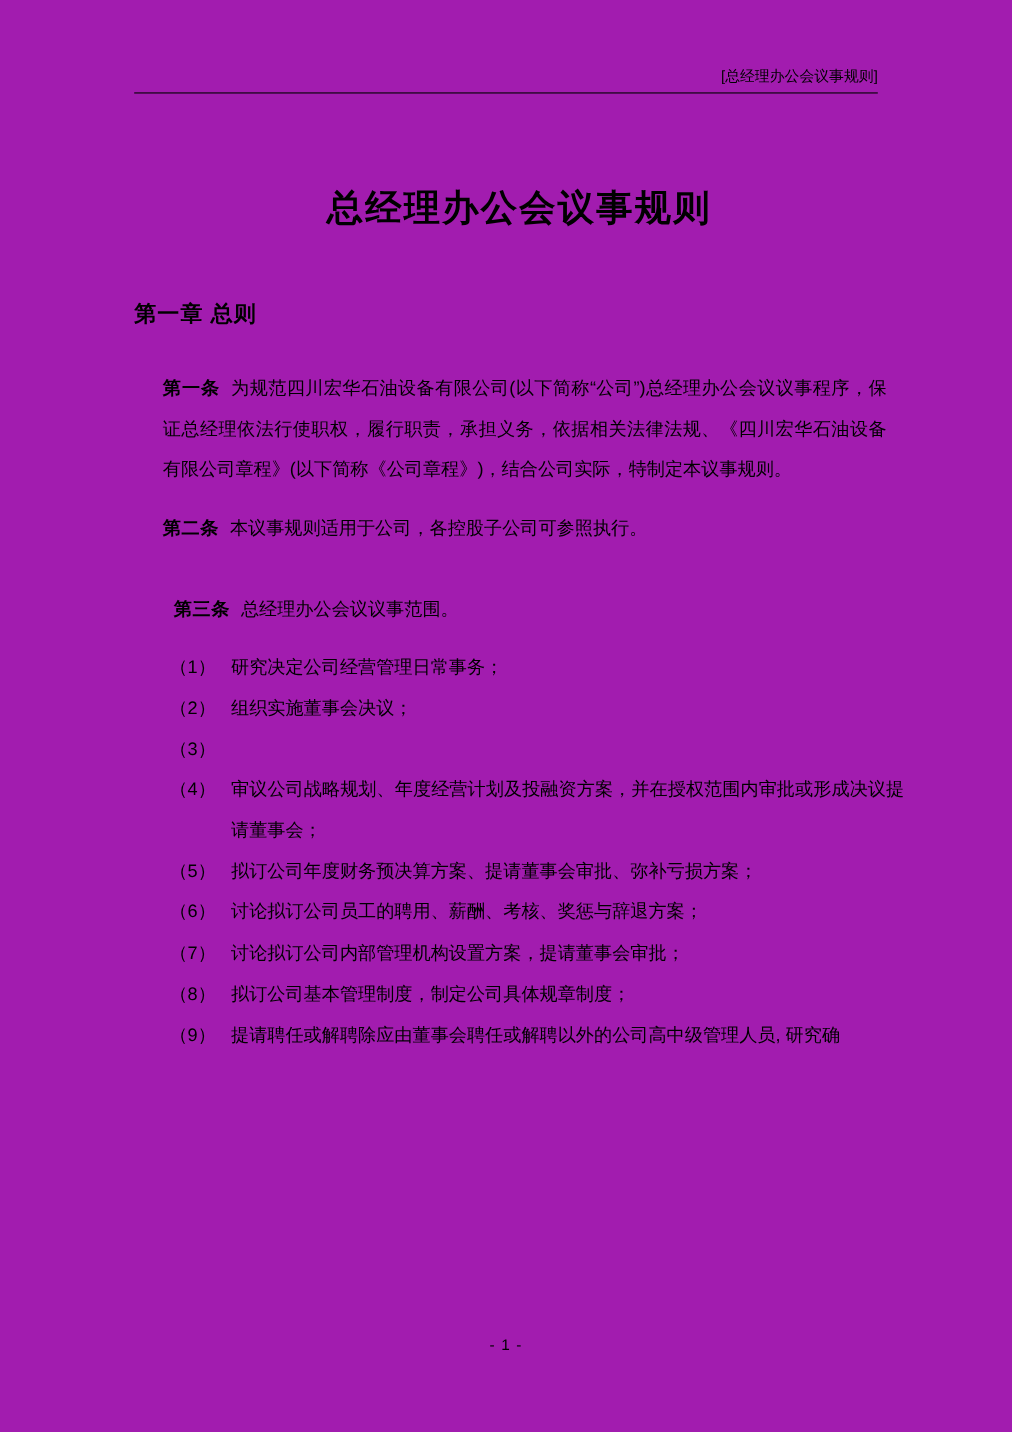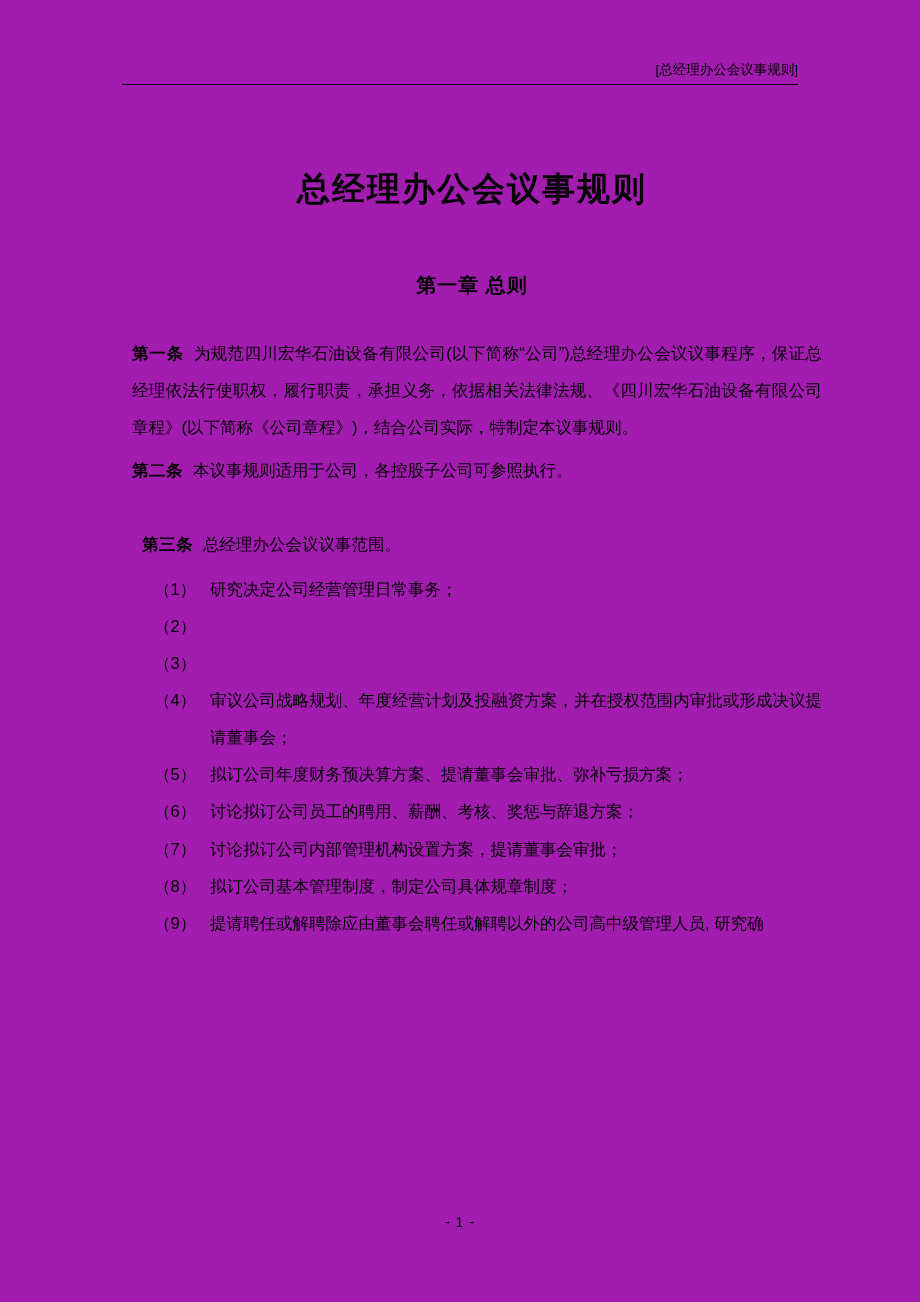--- a/index.html
+++ b/index.html
@@ -40,36 +40,35 @@
   .doc-title {
     text-align: center;
     font-family: "Liberation Sans", "DejaVu Sans", sans-serif;
     font-weight: bold;
     font-size: 33px;
     letter-spacing: 2px;
     margin: 0 0 0 0;
     padding-top: 10px;
   }
   .chapter {
-    text-align: center;
     font-family: "Liberation Sans", "DejaVu Sans", sans-serif;
     font-weight: bold;
     font-size: 20px;
     letter-spacing: 1px;
     margin: 60px 0 0 0;
   }
   .chapter.second {
     margin-top: 52px;
     font-size: 20.5px;
   }
   .para {
     font-family: "Liberation Sans", "DejaVu Sans", sans-serif;
     font-size: 16.5px;
     line-height: 2.25;
-    margin: 0;
+    margin: 16px;
     text-align: justify;
     text-justify: inter-ideograph;
   }
   .para.first-art {
     margin-top: 36px;
     padding-left: 10px;
     text-indent: 0;
   }
   .para.art2 {
     margin-top: 6px;
@@ -146,20 +145,21 @@
       <span class="art-label">第三条</span><span>总经理办公会议议事范围。</span>
     </p>
 
     <ul class="list">
       <li>
         <span class="num">（1）</span>
         <span class="txt">研究决定公司经营管理日常事务；</span>
       </li>
       <li>
         <span class="num">（2）</span>
+        <span class="txt">组织实施董事会决议；</span>
       </li>
       <li>
         <span class="num">（3）</span>
       </li>
       <li>
         <span class="num">（4）</span>
         <span class="txt">审议公司战略规划、年度经营计划及投融资方案，并在授权范围内审批或形成决议提请董事会；</span>
       </li>
       <li>
         <span class="num">（5）</span>

